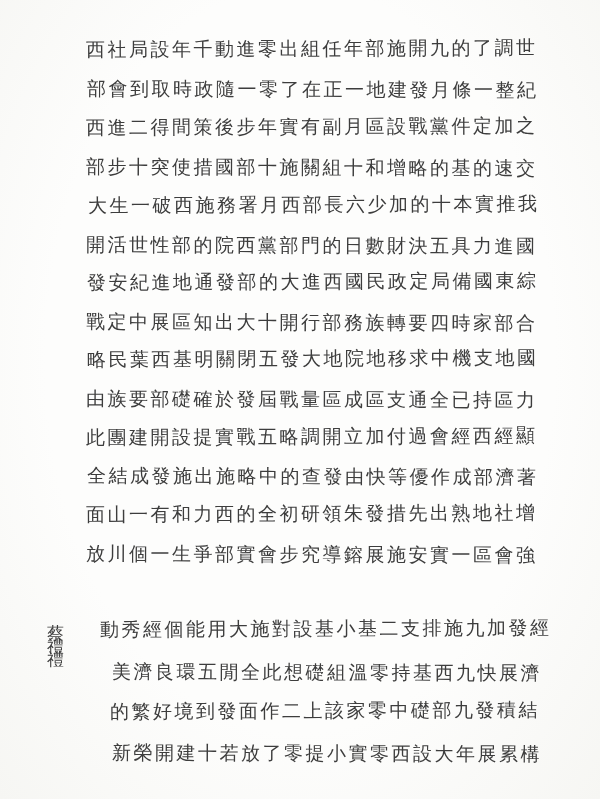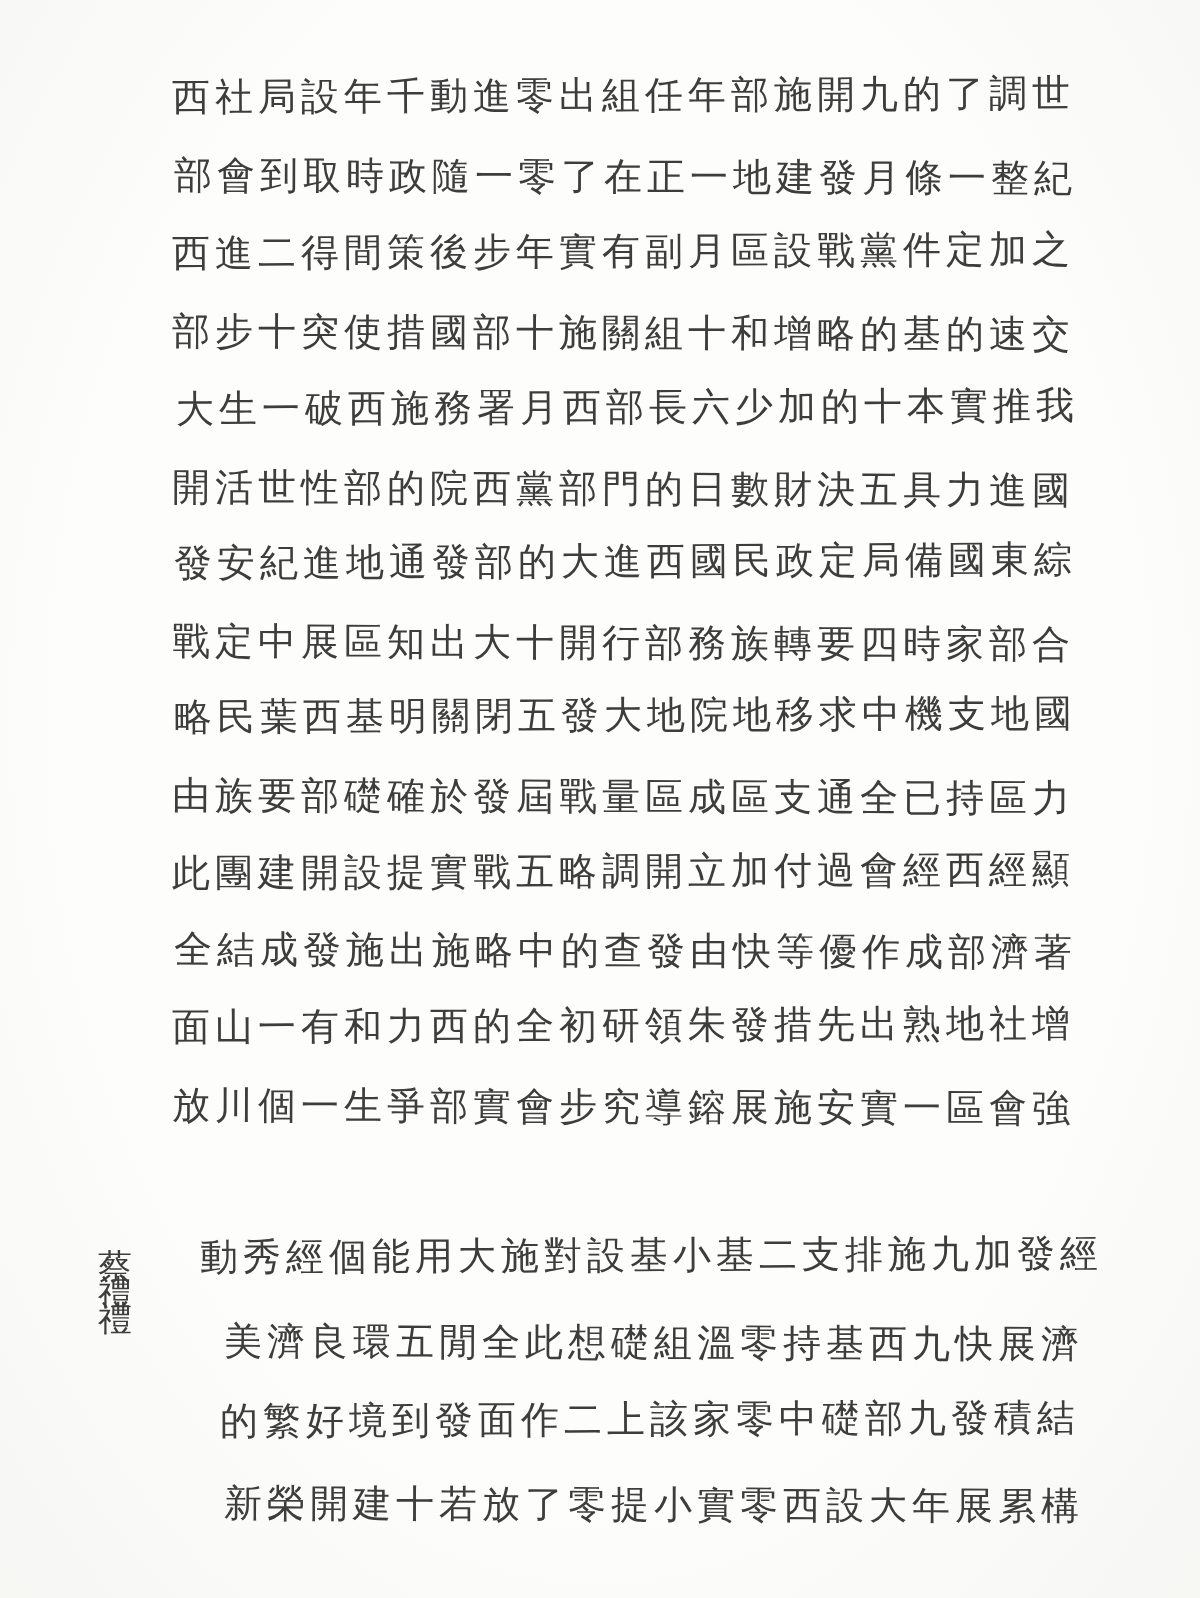--- a/index.html
+++ b/index.html
@@ -8,21 +8,21 @@
     background: #e9e9e7;
   }
   .page {
     position: relative;
     width: 600px;
     height: 799px;
     margin: 0 auto;
     background: #fcfcfa;
     background-image: radial-gradient(ellipse at 50% 45%, #fdfdfc 60%, #f6f6f3 100%);
     overflow: hidden;
-    font-family: Liberation Mono, monospace;
+    font-family: Liberation Sans, sans-serif;
   }
   .line {
     position: absolute;
     white-space: nowrap;
     font-size: 19px;
     line-height: 22px;
     letter-spacing: 2.5px;
     color: #3d3d3d;
     transform-origin: left center;
   }

